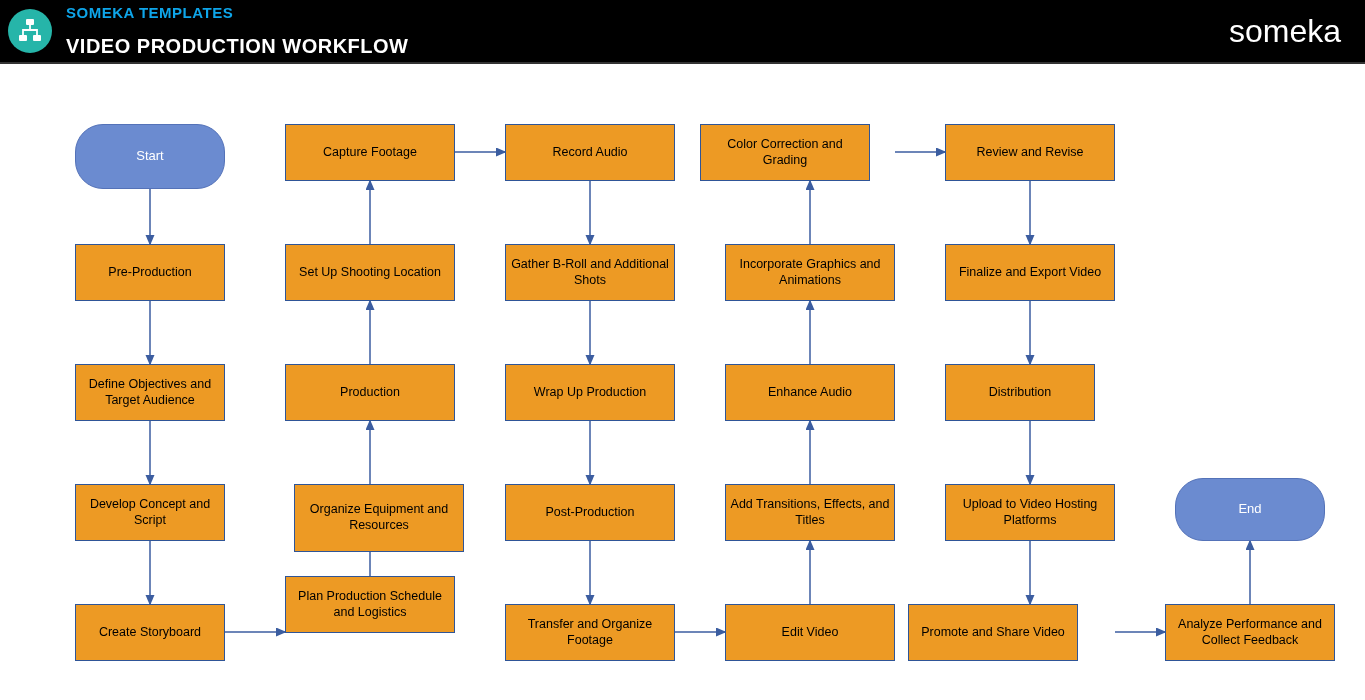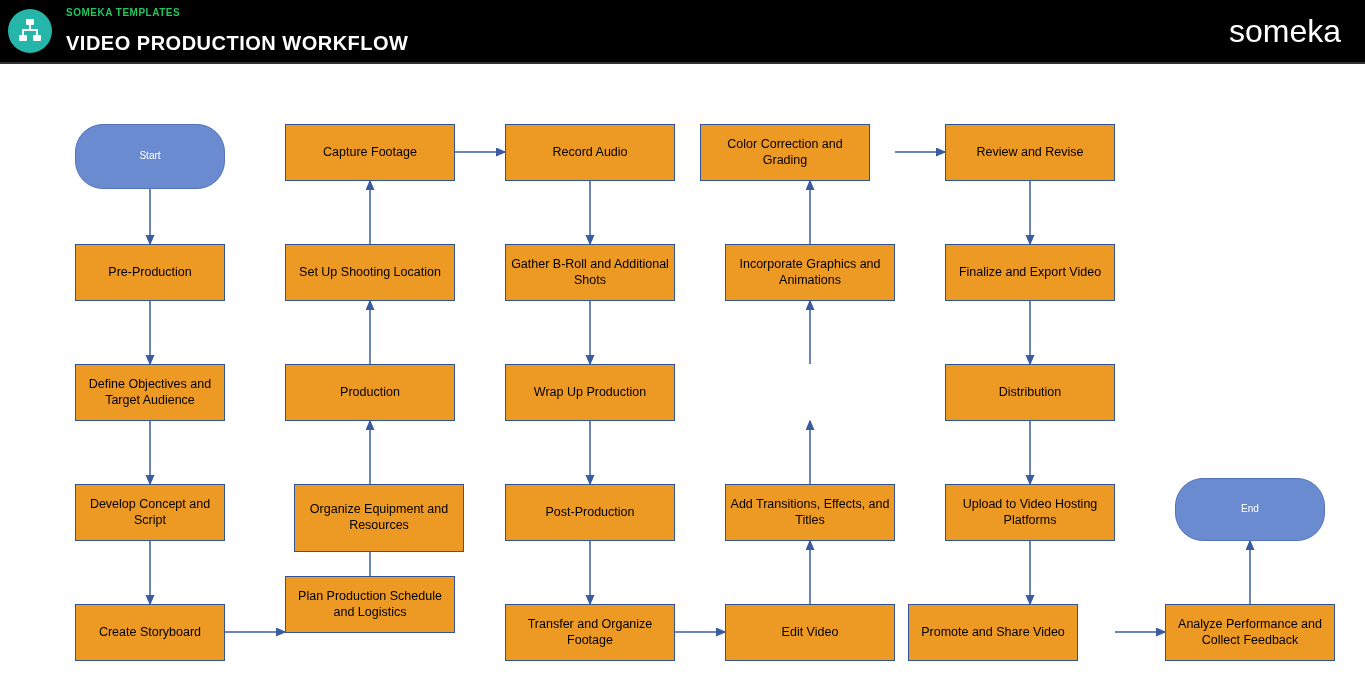--- a/index.html
+++ b/index.html
@@ -1,26 +1,26 @@
 <!DOCTYPE html>
 <html><head>
 <meta charset="utf-8">
 <style>
   * { box-sizing: border-box; margin: 0; padding: 0; }
   body { font-family: Arial, sans-serif; background: #fff; width: 1365px; height: 700px; overflow: hidden; }
   .header { background: #000; height: 62px; display: flex; align-items: center; padding-left: 8px; position: relative; }
   .logo-icon { width: 44px; height: 44px; background: #26b5a9; border-radius: 50%; display: flex; align-items: center; justify-content: center; flex-shrink: 0; }
   .header-text { margin-left: 14px; display: flex; flex-direction: column; justify-content: center; }
-  .brand { color: #22c55e; font-size: 10px; font-weight: bold; letter-spacing: 0.5px; }
+  .brand { color: #0ea5e9; font-size: 15px; font-weight: bold; letter-spacing: 0.5px; }
   .title { color: #fff; font-size: 20px; font-weight: bold; letter-spacing: 0.5px; margin-top: 14px; }
   .brand-logo { position: absolute; right: 24px; top: 50%; transform: translateY(-50%); color: #ffffff; font-size: 32px; font-weight: normal; letter-spacing: 0px; }
   .header-rule { border: 0; border-top: 2px solid #333; }
   .canvas { position: relative; width: 1365px; height: 636px; }
   .node { position: absolute; background: #ed9a24; border: 1px solid #2f5597; display: flex; align-items: center; justify-content: center; text-align: center; font-size: 12.5px; color: #000; padding: 4px; line-height: 1.25; }
-  .terminal { background: #6b8bd0; border: 1px solid #5472b8; border-radius: 28px; color: #fff; font-size: 10px; }
+  .terminal { background: #6b8bd0; border: 1px solid #5472b8; border-radius: 28px; color: #fff; font-size: 13px; }
   svg.arrows { position: absolute; top: 0; left: 0; width: 1365px; height: 636px; pointer-events: none; }
 </style>
 </head>
 <body>
 
 <div class="header">
   <div class="logo-icon">
     <svg width="28" height="28" viewBox="0 0 28 28">
       <rect x="10" y="2" width="8" height="6" rx="1" fill="#fff"></rect>
       <rect x="3" y="18" width="8" height="6" rx="1" fill="#fff"></rect>
@@ -134,34 +134,37 @@
   <div class="node" style="left:505px;top:540px;width:170px;height:57px">
       <span>Transfer and Organize Footage</span>
     </div>
 
   <div class="node" style="left:700px;top:60px;width:170px;height:57px">
       <span>Color Correction and Grading</span>
     </div>
   <div class="node" style="left:725px;top:180px;width:170px;height:57px">
       <span>Incorporate Graphics and Animations</span>
     </div>
+  <div class="node" style="left:725px;top:300px;width:170px;height:57px">
+      <span>Enhance Audio</span>
+    </div>
   <div class="node" style="left:725px;top:420px;width:170px;height:57px">
       <span>Add Transitions, Effects, and Titles</span>
     </div>
   <div class="node" style="left:725px;top:540px;width:170px;height:57px">
       <span>Edit Video</span>
     </div>
 
   <div class="node" style="left:945px;top:60px;width:170px;height:57px">
       <span>Review and Revise</span>
     </div>
   <div class="node" style="left:945px;top:180px;width:170px;height:57px">
       <span>Finalize and Export Video</span>
     </div>
-  <div class="node" style="left:945px;top:300px;width:170px;height:57px">
+  <div class="node" style="left:945px;top:300px;width:150px;height:57px">
       <span>Distribution</span>
     </div>
   <div class="node" style="left:945px;top:420px;width:170px;height:57px">
       <span>Upload to Video Hosting Platforms</span>
     </div>
   <div class="node" style="left:908px;top:540px;width:170px;height:57px">
       <span>Promote and Share Video</span>
     </div>
 
   <div class="node terminal" style="left:1175px;top:414px;width:150px;height:63px">

